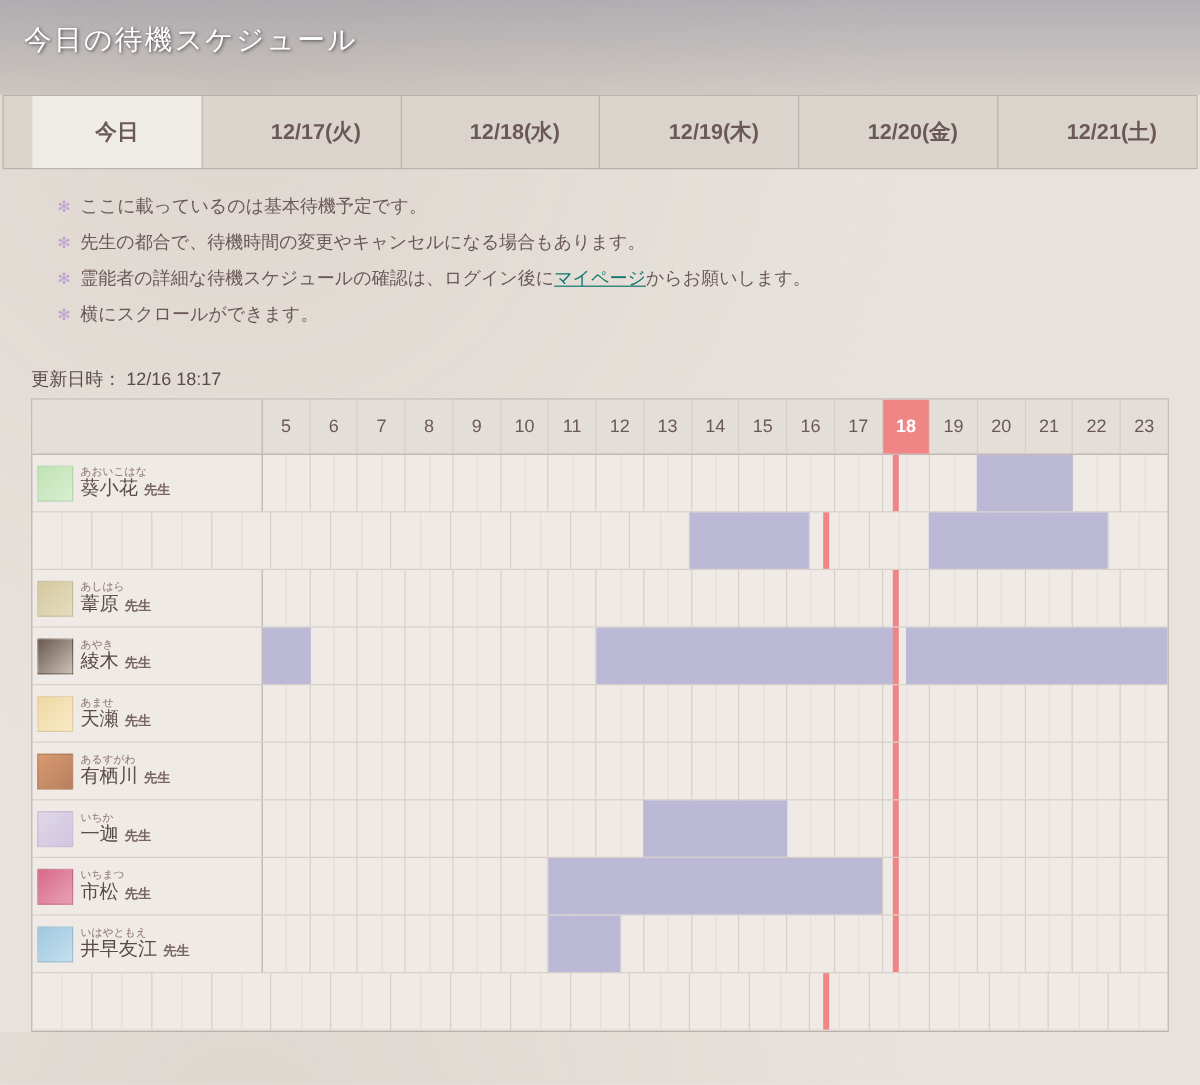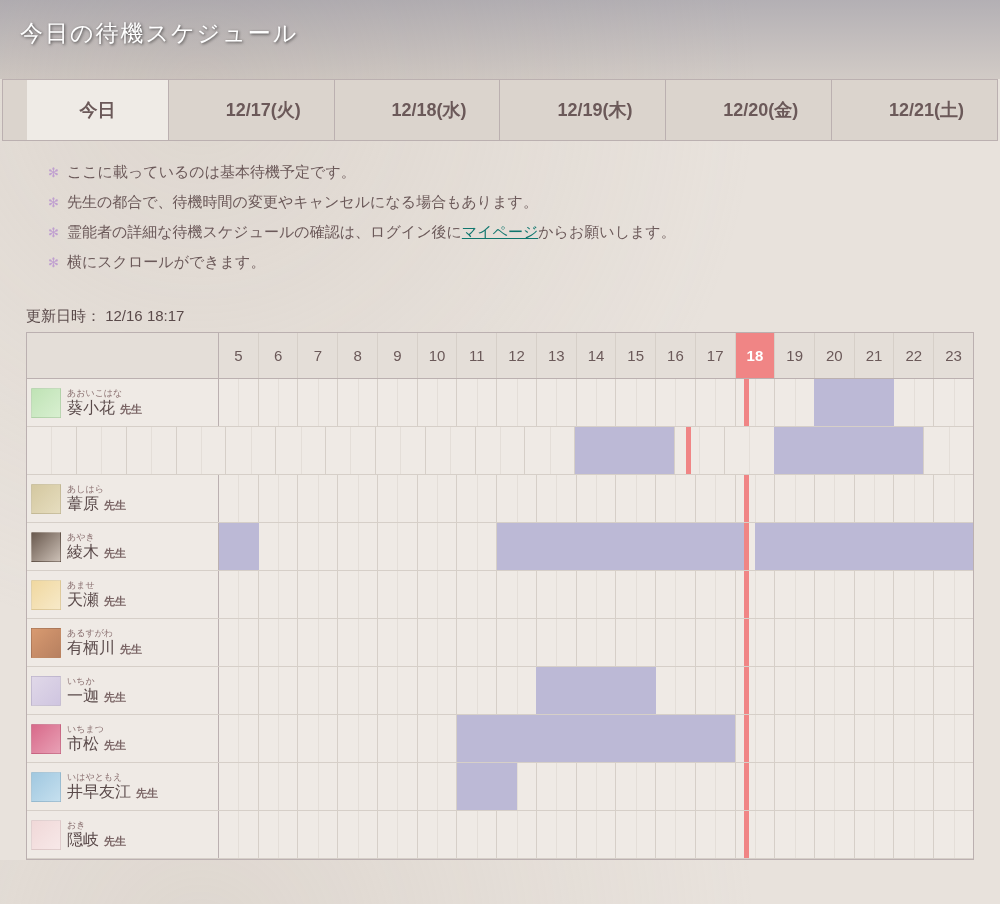--- a/index.html
+++ b/index.html
@@ -851,24 +851,20 @@
           </div>
           <div class="slot-cell">
             <div class="half-line"></div>
           </div>
         </div>
         <div class="slot-booked" style="left: 31.5789%; width: 7.89474%;"></div>
         <div class="current-marker" style="left: calc(69.8947% - 2.5px);"></div>
       </div>
     </div>
     <div class="sched-row">
-      <div class="name-col">
-        <div class="avatar" style="background: linear-gradient(135deg, rgb(240, 216, 216), rgb(247, 232, 232));"></div>
-        <div class="name-text"><span class="ruby">おき</span><span class="kanji">隠岐</span><span class="suffix"> 先生</span></div>
-      </div>
       <div class="hours-wrap">
         <div class="slot-grid">
           <div class="slot-cell">
             <div class="half-line"></div>
           </div>
           <div class="slot-cell">
             <div class="half-line"></div>
           </div>
           <div class="slot-cell">
             <div class="half-line"></div>

